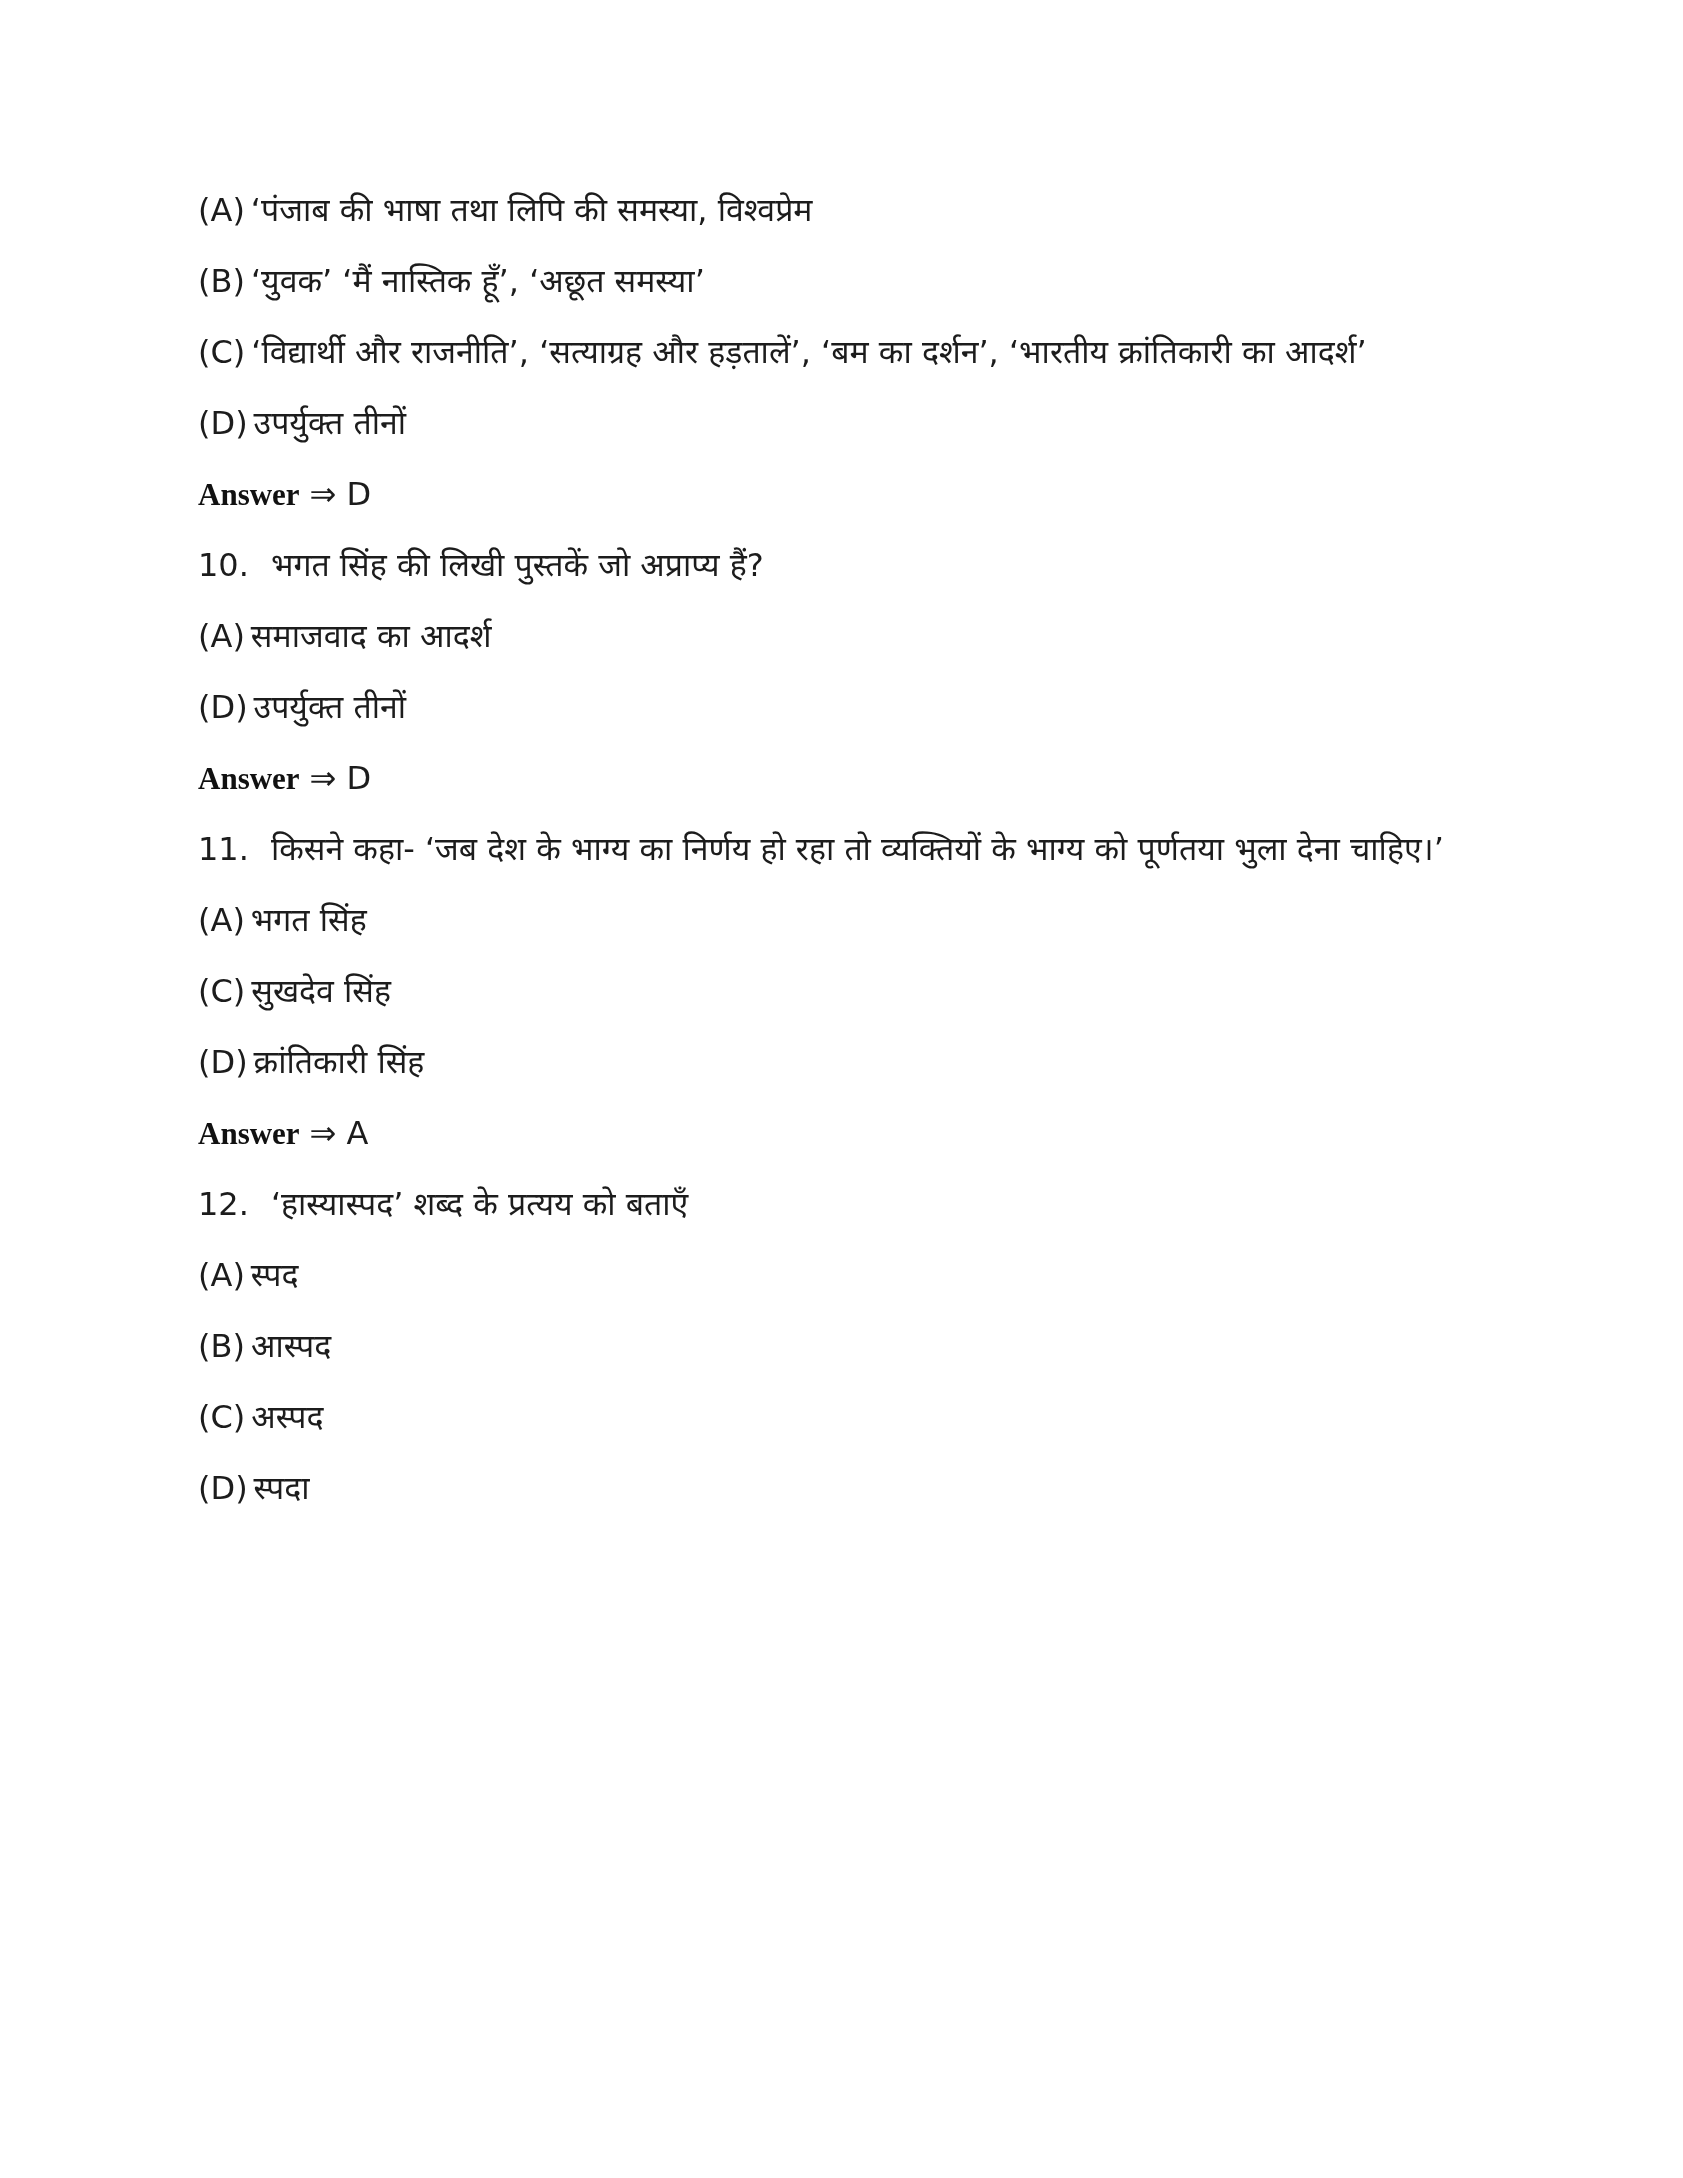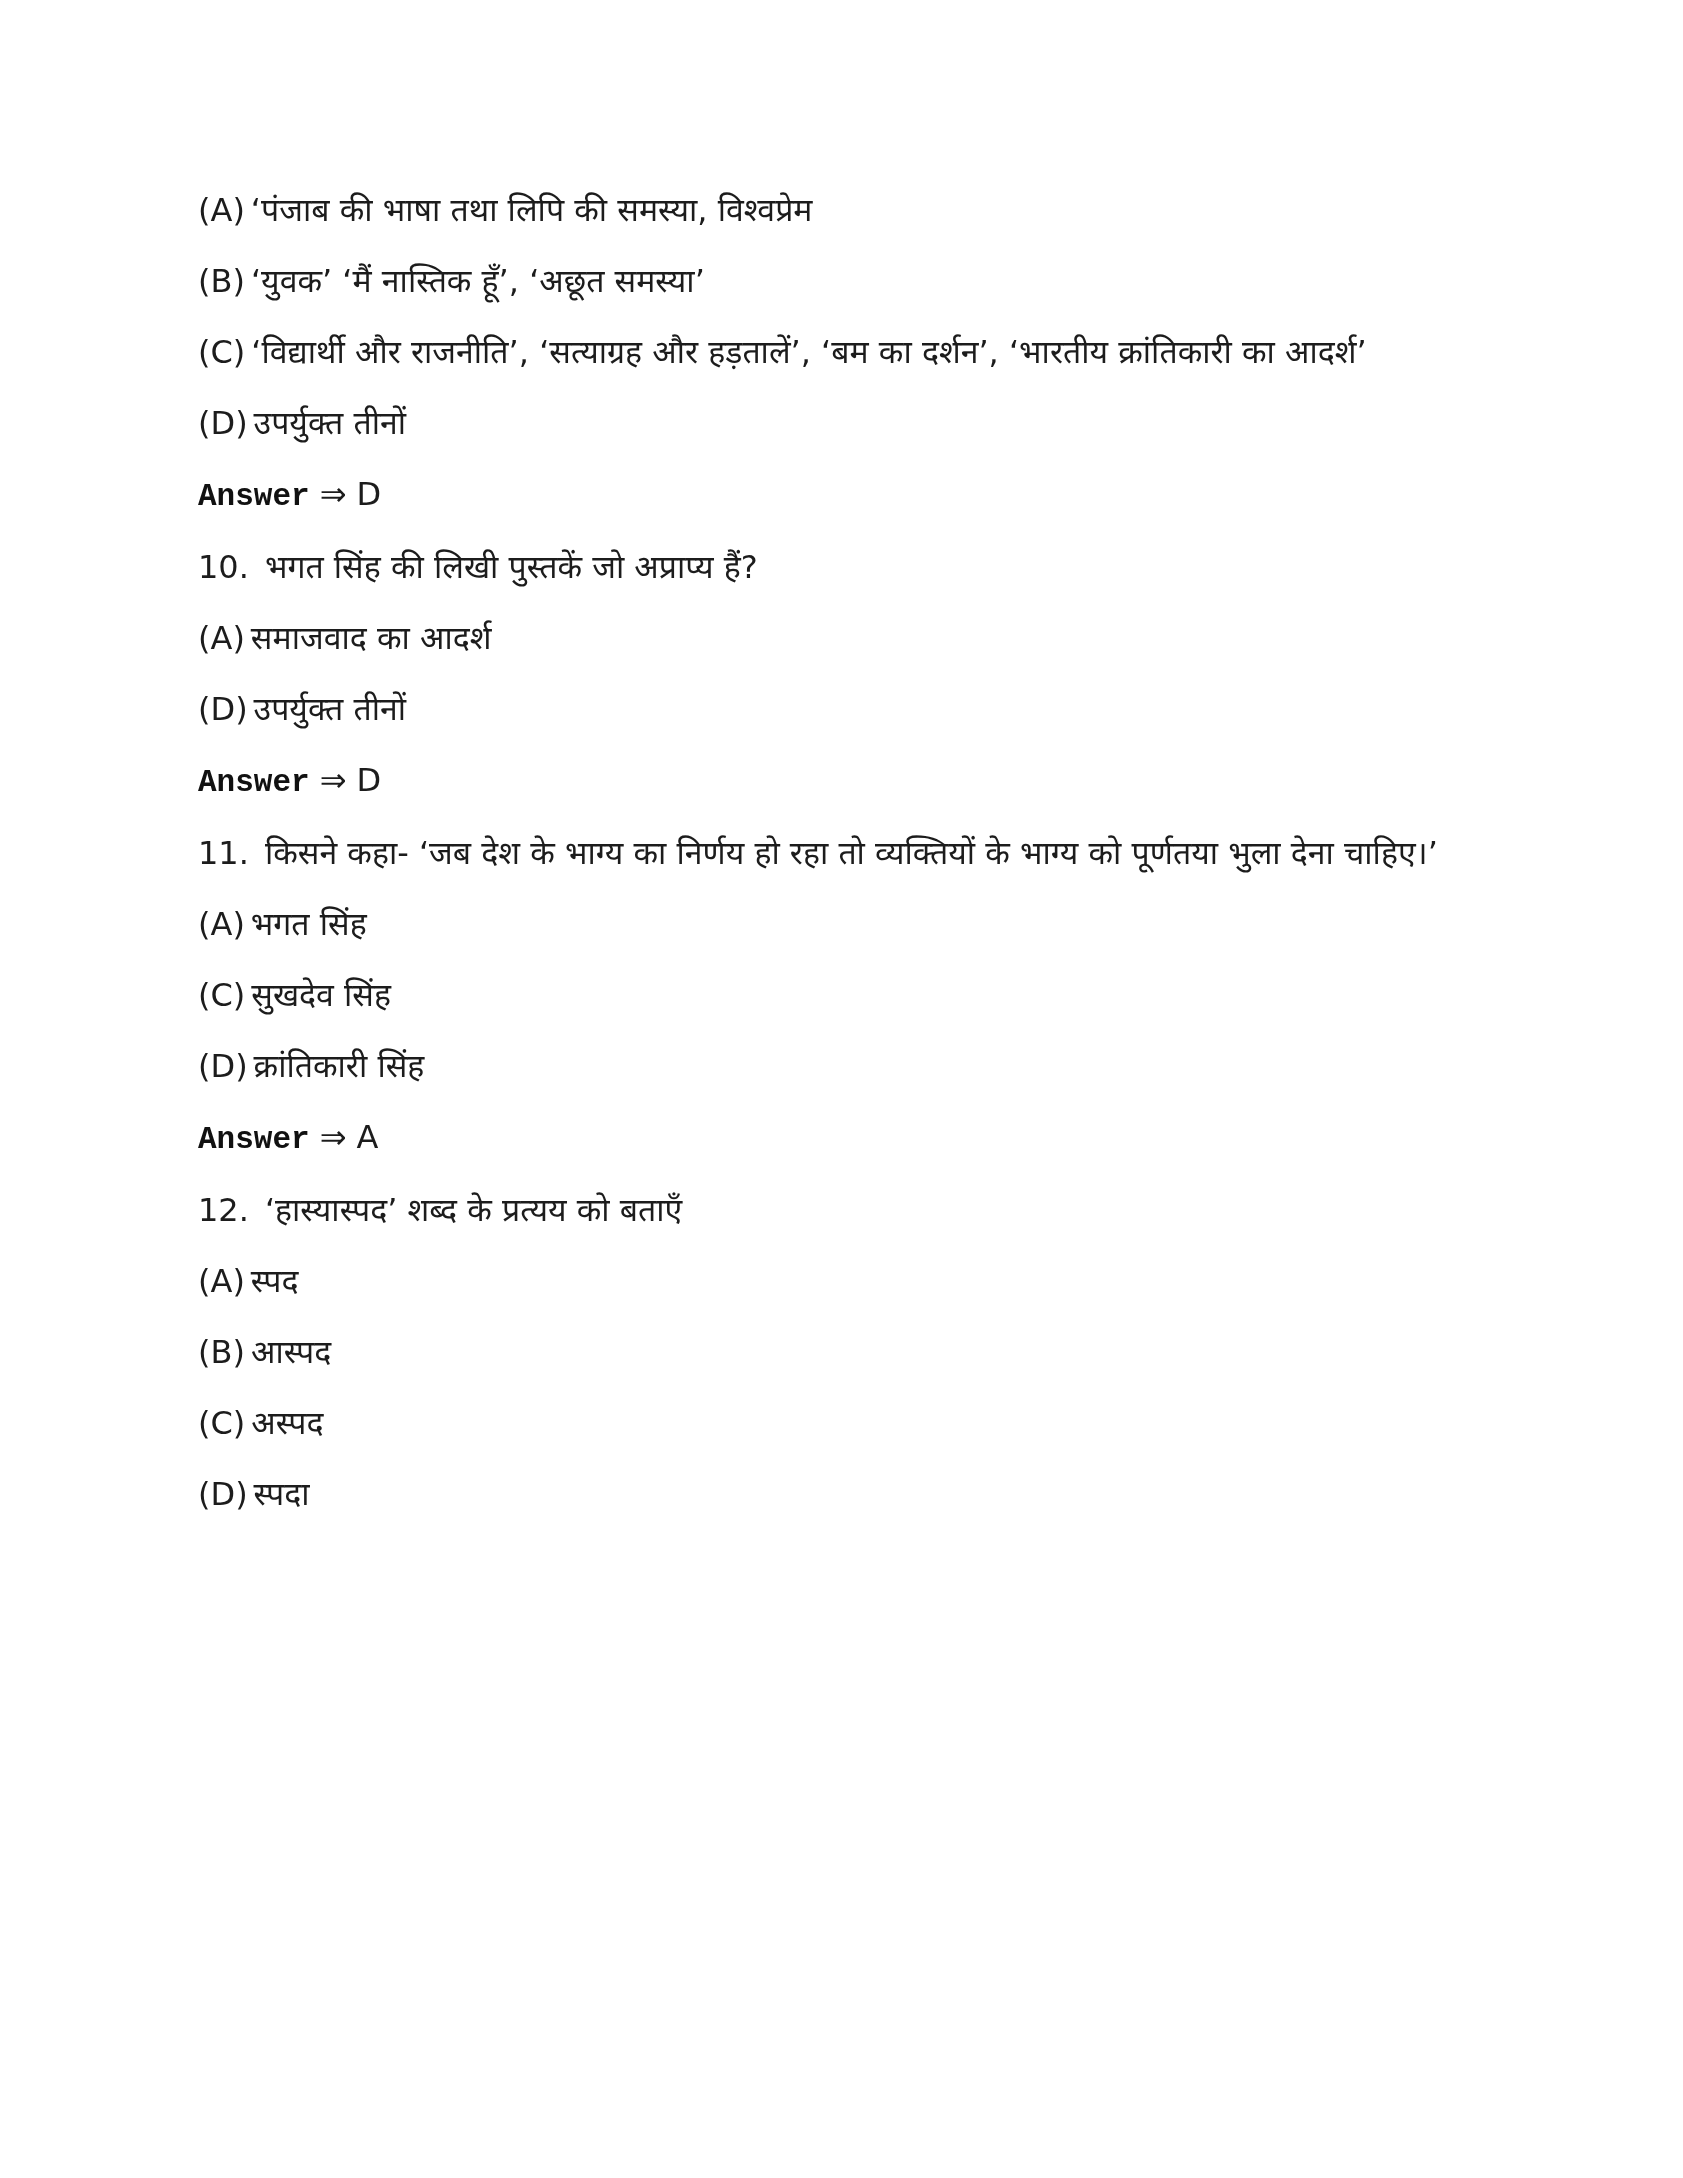--- a/index.html
+++ b/index.html
@@ -19,24 +19,24 @@
     width: 1346px;
   }
   p.line {
     font-size: 32px;
     line-height: 45px;
     margin: 0 0 26px 0;
     font-weight: 400;
     letter-spacing: 0px;
   }
   .opt-label { margin-right: 6px; }
-  .q-num { margin-right: 16px; }
+  .q-num { margin-right: 22px; }
   p.answer { font-size: 32px; }
   .ans-word {
-    font-family: Liberation Mono, monospace;
+    font-family: Liberation Serif, serif;
     font-weight: 700;
     font-size: 31px;
     color: #111111;
   }
   .ans-arrow { margin: 0 10px; font-weight: 400; }
   .ans-letter { font-weight: 400; }
 </style>
 </head>
 <body>
 

